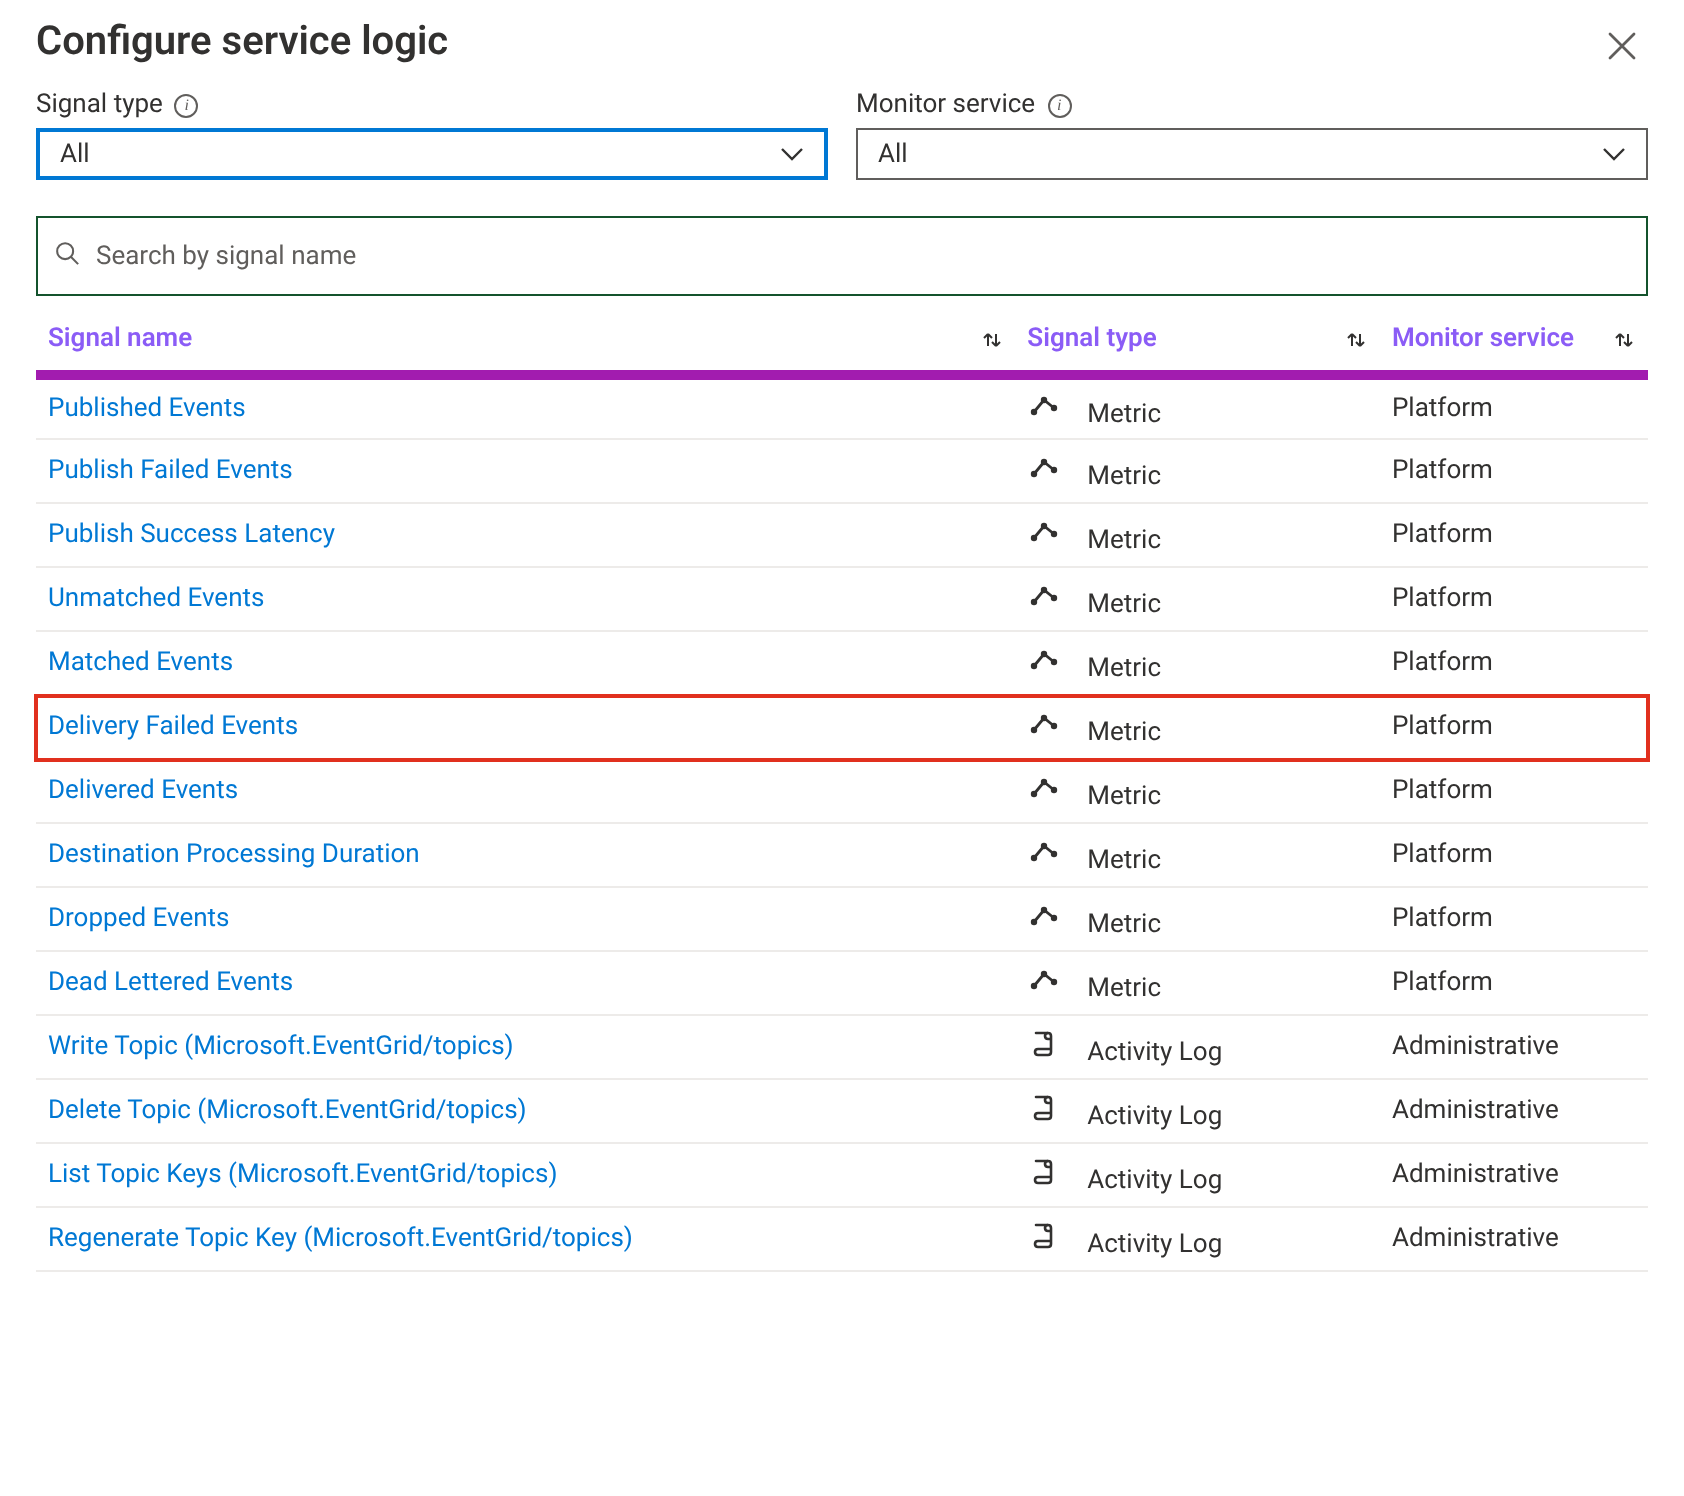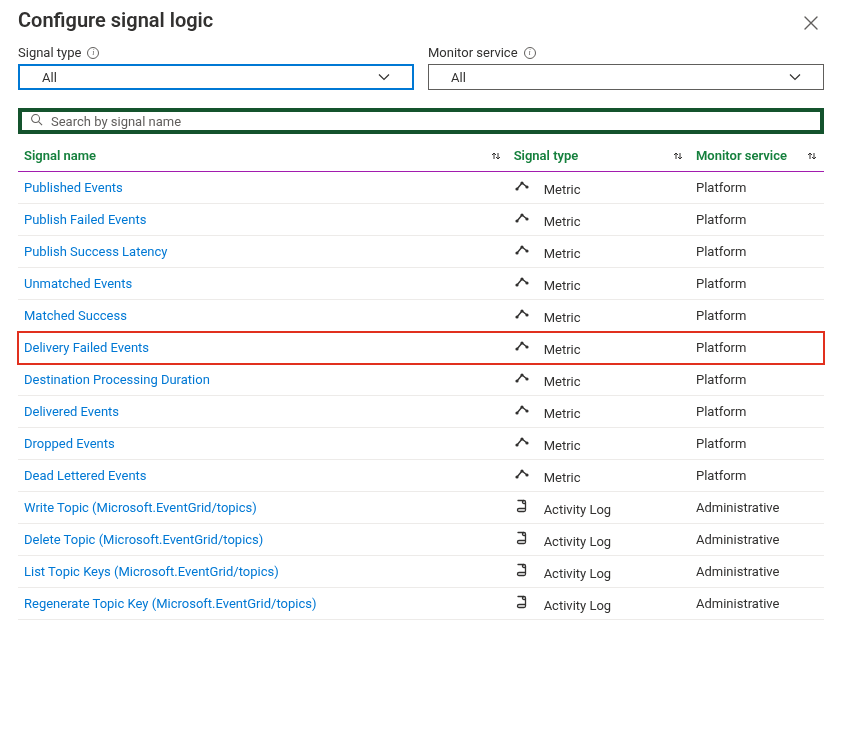--- a/index.html
+++ b/index.html
@@ -65,43 +65,43 @@
     color: #605e5c;
     font-style: italic;
     font-family: Georgia, serif;
   }
   .dropdown {
     position: relative;
     border: 1px solid #605e5c;
     height: 26px;
     display: flex;
     align-items: center;
-    padding: 0 22px;
+    padding: 0 10px;
     cursor: pointer;
     background: #fff;
   }
   .dropdown.focused {
     border: 2px solid #0078d4;
     height: 26px;
   }
   .dropdown .value { flex: 1; font-size: 13px; }
   .chevron {
     width: 12px; height: 12px;
     display: inline-block;
   }
   .chevron svg { width: 12px; height: 12px; display: block; }
   .count-line {
     font-size: 13px;
     font-weight: 600;
     color: #323130;
     margin-bottom: 18px;
   }
   .search-box {
-    border: 4px solid #14532d;
-    height: 26px;
+    border: 1px solid #14532d;
+    height: 40px;
     display: flex;
     align-items: center;
     padding: 0 8px;
     gap: 6px;
     margin-bottom: 6px;
   }
   .search-box svg { width: 13px; height: 13px; flex: 0 0 auto; }
   .search-box input {
     border: none; outline: none;
     flex: 1; font-size: 13px;
@@ -110,23 +110,23 @@
   }
   .search-box input::placeholder { color: #605e5c; }
   table.signals {
     width: 100%;
     border-collapse: collapse;
   }
   table.signals thead th {
     text-align: left;
     font-weight: 600;
     font-size: 13px;
-    color: #15803d;
+    color: #8b5cf6;
     padding: 8px 6px;
-    border-bottom: 1px solid #a21caf;
+    border-bottom: 5px solid #a21caf;
   }
   .th-inner { display: flex; align-items: center; gap: 10px; }
   .sort-icon svg { width: 12px; height: 12px; display: block; }
   .sort-icon.right { margin-left: auto; }
   table.signals tbody td {
     padding: 0 6px;
     height: 32px;
     border-bottom: 1px solid #edebe9;
     font-size: 13px;
     vertical-align: middle;
@@ -153,21 +153,21 @@
     outline: 2px solid #e1301e;
     outline-offset: -1px;
   }
 </style>
 </head>
 <body>
 
 <div class="panel">
 
   <div class="panel-header">
-    <h1 class="panel-title">Configure signal logic</h1>
+    <h1 class="panel-title">Configure service logic</h1>
     <span class="close-x">
       <svg viewBox="0 0 14 14" width="14" height="14">
           <path d="M1 1 L13 13 M13 1 L1 13" stroke="#605e5c" stroke-width="1.4" fill="none" stroke-linecap="round"></path>
         </svg>
     </span>
   </div>
 
 
   <div class="filters-row">
 
@@ -321,21 +321,21 @@
     <circle cx="13" cy="9" r="1.6" fill="#323130"></circle>
     <path d="M3 11 L8 5 L13 9" stroke="#323130" stroke-width="1.4" fill="none"></path>
   </svg>
 </span>
               <span>Metric</span>
             </div>
           </td>
           <td>Platform</td>
         </tr>
         <tr>
-          <td><a class="signal-link">Matched Success</a></td>
+          <td><a class="signal-link">Matched Events</a></td>
           <td>
             <div class="type-cell">
               <span>
   <svg viewBox="0 0 16 16">
     <circle cx="3" cy="11" r="1.6" fill="#323130"></circle>
     <circle cx="8" cy="5" r="1.6" fill="#323130"></circle>
     <circle cx="13" cy="9" r="1.6" fill="#323130"></circle>
     <path d="M3 11 L8 5 L13 9" stroke="#323130" stroke-width="1.4" fill="none"></path>
   </svg>
 </span>
@@ -355,38 +355,38 @@
     <circle cx="13" cy="9" r="1.6" fill="#323130"></circle>
     <path d="M3 11 L8 5 L13 9" stroke="#323130" stroke-width="1.4" fill="none"></path>
   </svg>
 </span>
               <span>Metric</span>
             </div>
           </td>
           <td>Platform</td>
         </tr>
         <tr>
+          <td><a class="signal-link">Delivered Events</a></td>
+          <td>
+            <div class="type-cell">
+              <span>
+  <svg viewBox="0 0 16 16">
+    <circle cx="3" cy="11" r="1.6" fill="#323130"></circle>
+    <circle cx="8" cy="5" r="1.6" fill="#323130"></circle>
+    <circle cx="13" cy="9" r="1.6" fill="#323130"></circle>
+    <path d="M3 11 L8 5 L13 9" stroke="#323130" stroke-width="1.4" fill="none"></path>
+  </svg>
+</span>
+              <span>Metric</span>
+            </div>
+          </td>
+          <td>Platform</td>
+        </tr>
+        <tr>
           <td><a class="signal-link">Destination Processing Duration</a></td>
-          <td>
-            <div class="type-cell">
-              <span>
-  <svg viewBox="0 0 16 16">
-    <circle cx="3" cy="11" r="1.6" fill="#323130"></circle>
-    <circle cx="8" cy="5" r="1.6" fill="#323130"></circle>
-    <circle cx="13" cy="9" r="1.6" fill="#323130"></circle>
-    <path d="M3 11 L8 5 L13 9" stroke="#323130" stroke-width="1.4" fill="none"></path>
-  </svg>
-</span>
-              <span>Metric</span>
-            </div>
-          </td>
-          <td>Platform</td>
-        </tr>
-        <tr>
-          <td><a class="signal-link">Delivered Events</a></td>
           <td>
             <div class="type-cell">
               <span>
   <svg viewBox="0 0 16 16">
     <circle cx="3" cy="11" r="1.6" fill="#323130"></circle>
     <circle cx="8" cy="5" r="1.6" fill="#323130"></circle>
     <circle cx="13" cy="9" r="1.6" fill="#323130"></circle>
     <path d="M3 11 L8 5 L13 9" stroke="#323130" stroke-width="1.4" fill="none"></path>
   </svg>
 </span>

